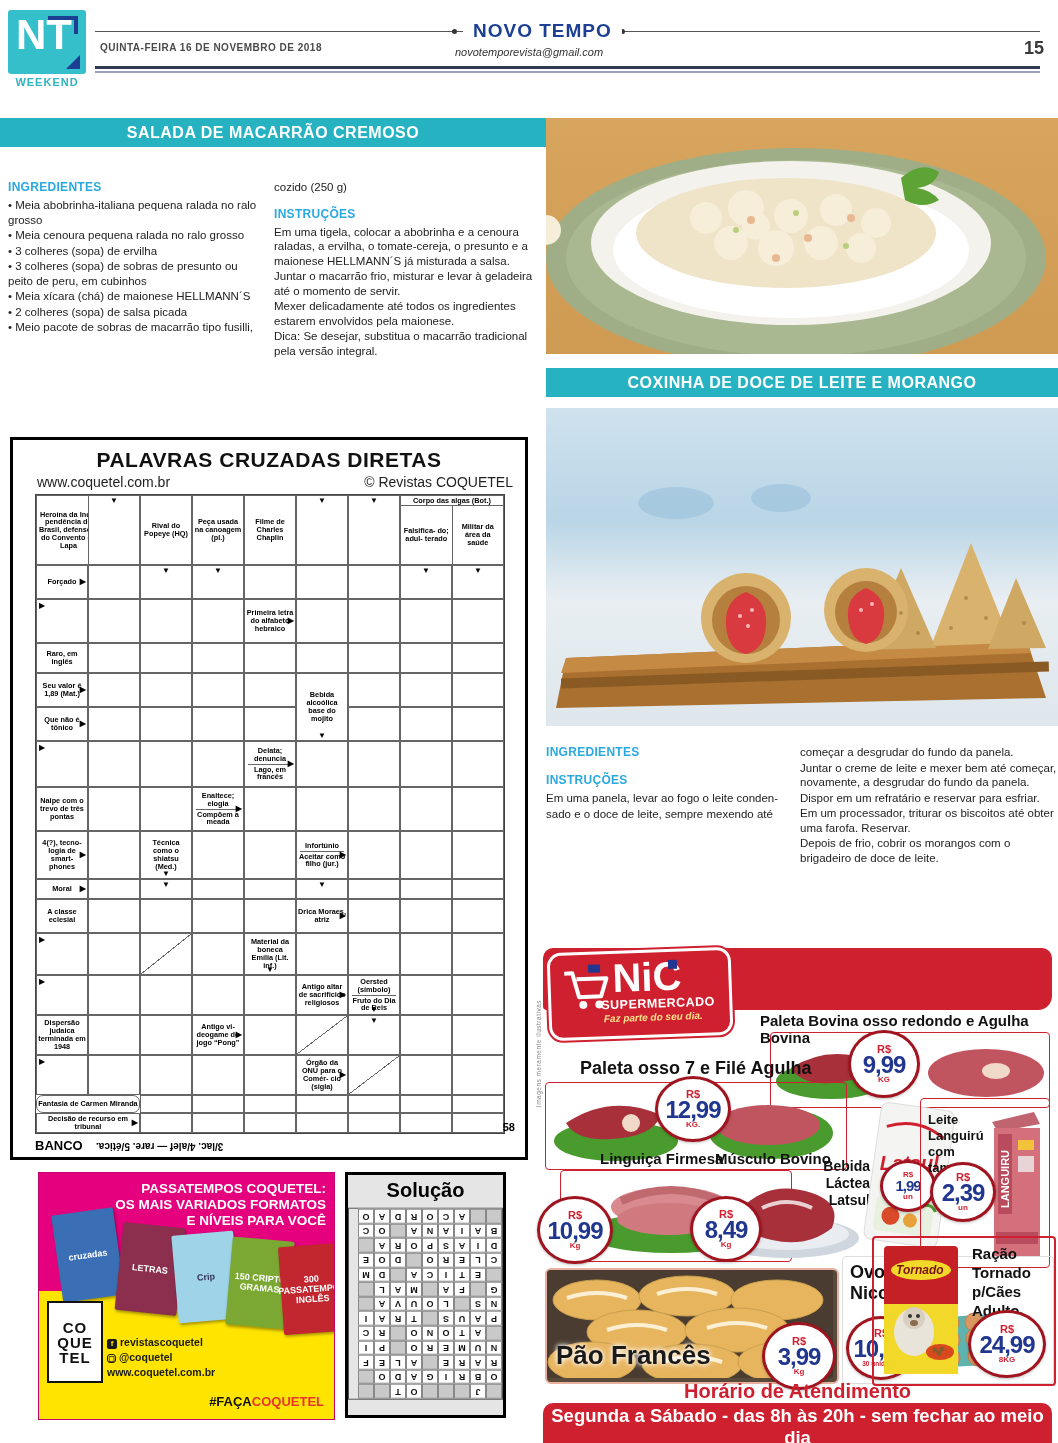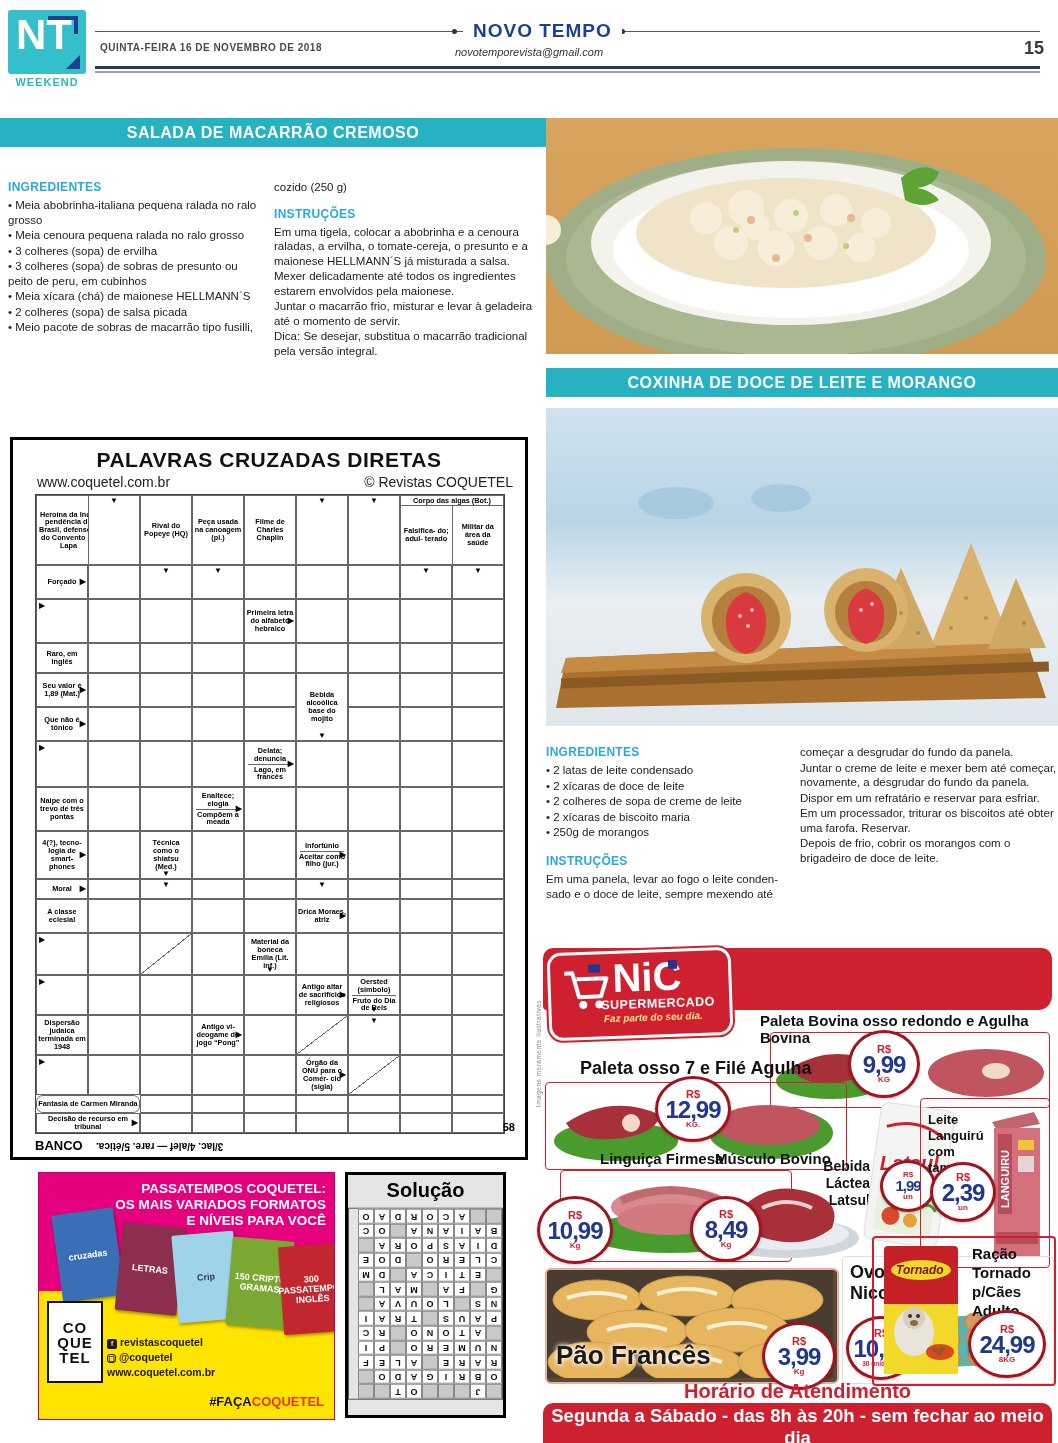--- a/index.html
+++ b/index.html
@@ -159,22 +159,22 @@
         <div class="bullet-line">• Meia xícara (chá) de maionese HELLMANN´S</div>
         <div class="bullet-line">• 2 colheres (sopa) de salsa picada</div>
         <div class="bullet-line">• Meio pacote de sobras de macarrão tipo fusilli,</div>
       </div>
   </div>
   <div class="abs" style="left:274px;top:180px;width:262px;">
     <div class="bodytxt" style="margin-bottom:12px;">cozido (250 g)</div>
     <div class="bluehead">INSTRUÇÕES</div>
     <div class="bodytxt">
         <div class="bullet-line">Em uma tigela, colocar a abobrinha e a cenoura raladas, a ervilha, o tomate-cereja, o presunto e a maionese HELLMANN´S já misturada a salsa.</div>
+        <div class="bullet-line">Juntar o macarrão frio, misturar e levar à geladeira até o momento de servir.</div>
         <div class="bullet-line">Mexer delicadamente até todos os ingredientes estarem envolvidos pela maionese.</div>
-        <div class="bullet-line">Juntar o macarrão frio, misturar e levar à geladeira até o momento de servir.</div>
         <div class="bullet-line">Dica: Se desejar, substitua o macarrão tradicional pela versão integral.</div>
       </div>
   </div>
 
   <div class="teal-bar" style="left:546px;top:368px;width:512px;height:29px;">
     <span>COXINHA DE DOCE DE LEITE E MORANGO</span>
   </div>
 
   <div class="photo" style="left:546px;top:408px;width:512px;height:318px;background:linear-gradient(180deg,#cfe2ee 0%,#b9d5e6 35%,#e8eef2 60%,#dfe7ec 100%);">
     <svg width="512" height="318" viewBox="0 0 512 318">
@@ -209,27 +209,20 @@
           <circle cx="355" cy="205" r="2"></circle>
             <circle cx="372" cy="225" r="2"></circle>
             <circle cx="478" cy="215" r="2"></circle>
         </g>
       </g>
     </svg>
   </div>
 
   <div class="abs" style="left:546px;top:745px;width:246px;">
     <div class="bluehead">INGREDIENTES</div>
-    <div class="bodytxt">
-        <div class="bullet-line">• 2 latas de leite condensado</div>
-        <div class="bullet-line">• 2 xícaras de doce de leite</div>
-        <div class="bullet-line">• 2 colheres de sopa de creme de leite</div>
-        <div class="bullet-line">• 2 xícaras de biscoito maria</div>
-        <div class="bullet-line">• 250g de morangos</div>
-      </div>
     <div class="bluehead" style="margin-top:14px;">INSTRUÇÕES</div>
     <div class="bodytxt">
         <div class="bullet-line">Em uma panela, levar ao fogo o leite conden-</div>
         <div class="bullet-line">sado e o doce de leite, sempre mexendo até</div>
       </div>
   </div>
   <div class="abs" style="left:800px;top:745px;width:258px;">
     <div class="bodytxt">
         <div class="bullet-line">começar a desgrudar do fundo da panela.</div>
         <div class="bullet-line">Juntar o creme de leite e mexer bem até começar, novamente, a desgrudar do fundo da panela.</div>

